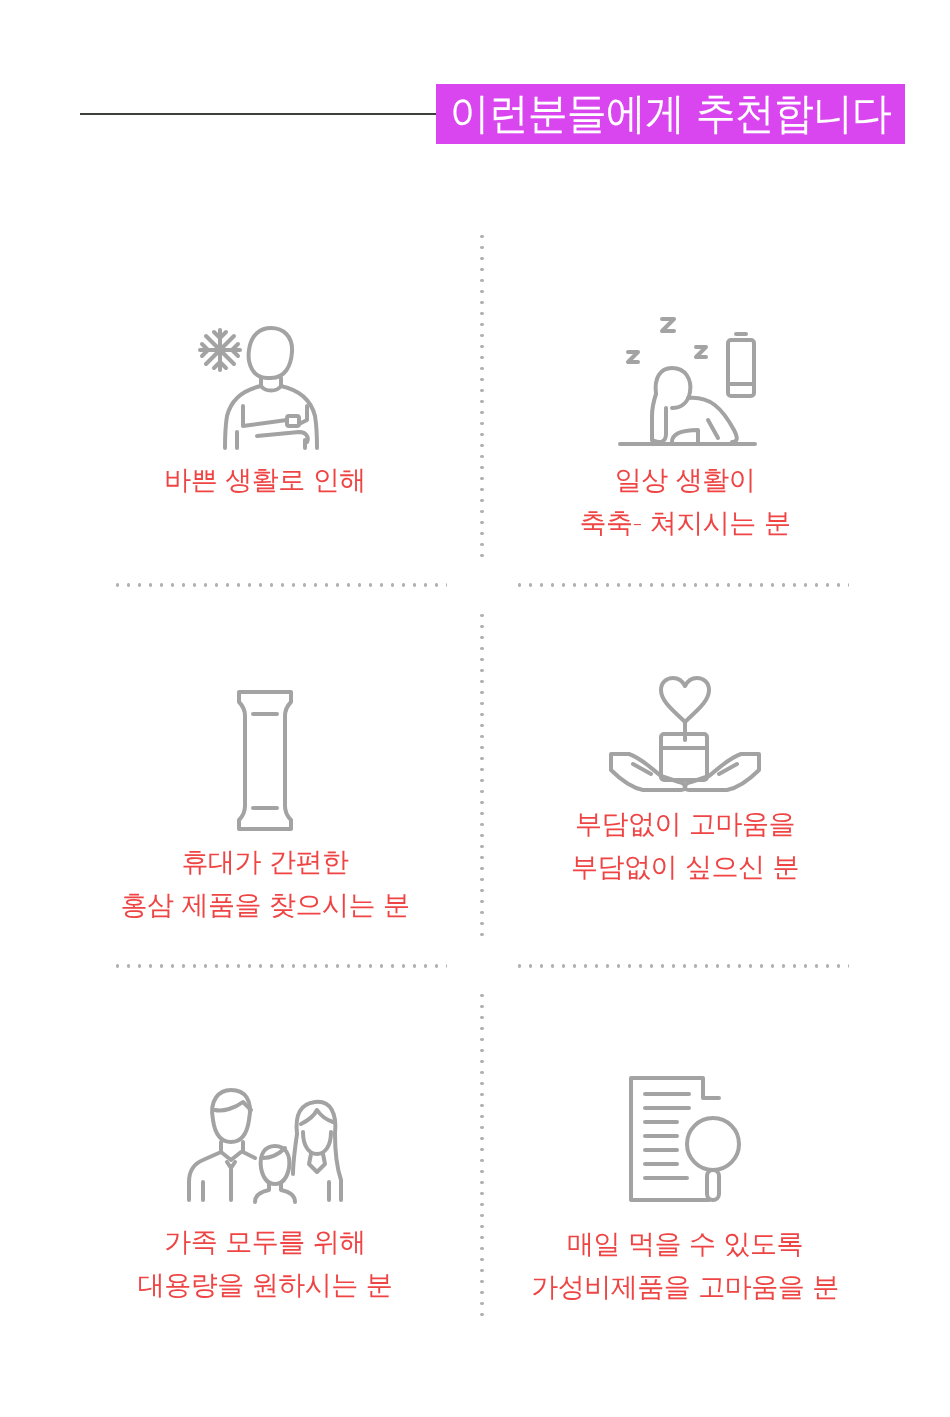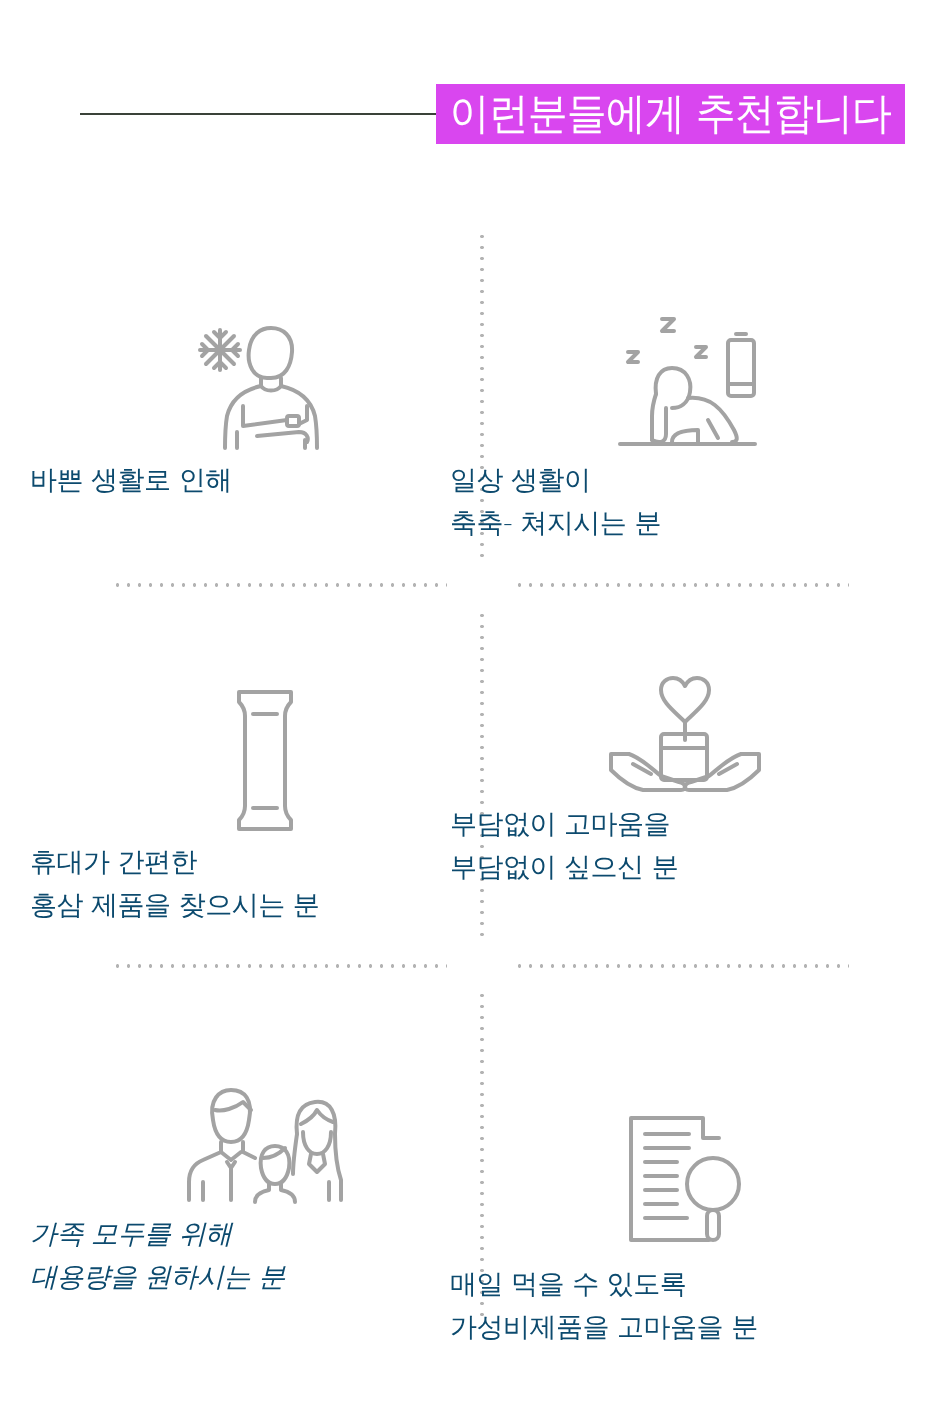--- a/index.html
+++ b/index.html
@@ -11,21 +11,21 @@
   .header-title { color:#ffffff; font-size:43px; font-weight:300; letter-spacing:-1px; white-space:nowrap;
                   font-family:"DejaVu Sans", sans-serif; transform:scaleX(0.93); }
   .vdots { position:absolute; left:480px; width:4px;
            background-image:radial-gradient(circle, #b3b3b3 1.6px, transparent 2px);
            background-size:4px 11px; background-repeat:repeat-y; }
   .hdots { position:absolute; height:4px;
            background-image:radial-gradient(circle, #b3b3b3 1.6px, transparent 2px);
            background-size:11px 4px; background-repeat:repeat-x; }
   .cell { position:absolute; width:470px; }
   .cell .icon { position:absolute; left:0; width:100%; display:flex; justify-content:center; }
-  .cell .caption { position:absolute; left:0; width:100%; text-align:left; color:#0c4a6e;
+  .cell .caption { position:absolute; left:0; width:100%; text-align:center; color:#ef4444;
                    font-size:27px; line-height:43px; font-weight:300; letter-spacing:-0.5px; }
   .cell .caption div { white-space:nowrap; }
   svg { overflow:visible; }
   svg .s { fill:none; stroke:#a3a3a3; stroke-width:4; stroke-linecap:round; stroke-linejoin:round; }
 </style>
 </head>
 <body>
 
 <div class="header-line"></div>
 <div class="header-box">
@@ -154,27 +154,27 @@
         <path d="M96,98 L96,104 C106,106 110,110 110,116"></path>
         <path d="M112,48 C110,30 114,18 130,16 C146,14 152,28 150,48 C150,62 152,82 156,94 L156,114"></path>
         <path d="M112,48 C110,62 108,76 108,88"></path>
         <path d="M116,38 C124,34 130,28 132,24 C136,30 142,34 148,36"></path>
         <path d="M118,46 C118,60 124,68 132,68 C140,68 146,60 146,46"></path>
         <path d="M126,68 L124,78 L132,86 L140,78 L138,68"></path>
         <line x1="144" y1="96" x2="144" y2="114"></line>
       </g>
     </svg>
   </div>
-  <div class="caption" style="top:152px;font-style:italic;">
+  <div class="caption" style="top:160px;">
     <div>가족 모두를 위해</div>
     <div>대용량을 원하시는 분</div>
   </div>
 </div>
 
-<div class="cell" style="left:450px;top:1104px;height:260px;">
+<div class="cell" style="left:450px;top:1064px;height:260px;">
   <div class="icon" style="top:10px;">
     <svg width="116" height="130" viewBox="0 0 116 130">
       <g class="s">
         <path d="M82,126 L4,126 L4,4 L76,4 L76,24 L92,24"></path>
         <line x1="18" y1="20" x2="62" y2="20"></line>
         <line x1="18" y1="34" x2="62" y2="34"></line>
         <line x1="18" y1="48" x2="50" y2="48"></line>
         <line x1="18" y1="62" x2="50" y2="62"></line>
         <line x1="18" y1="76" x2="50" y2="76"></line>
         <line x1="18" y1="90" x2="50" y2="90"></line>

